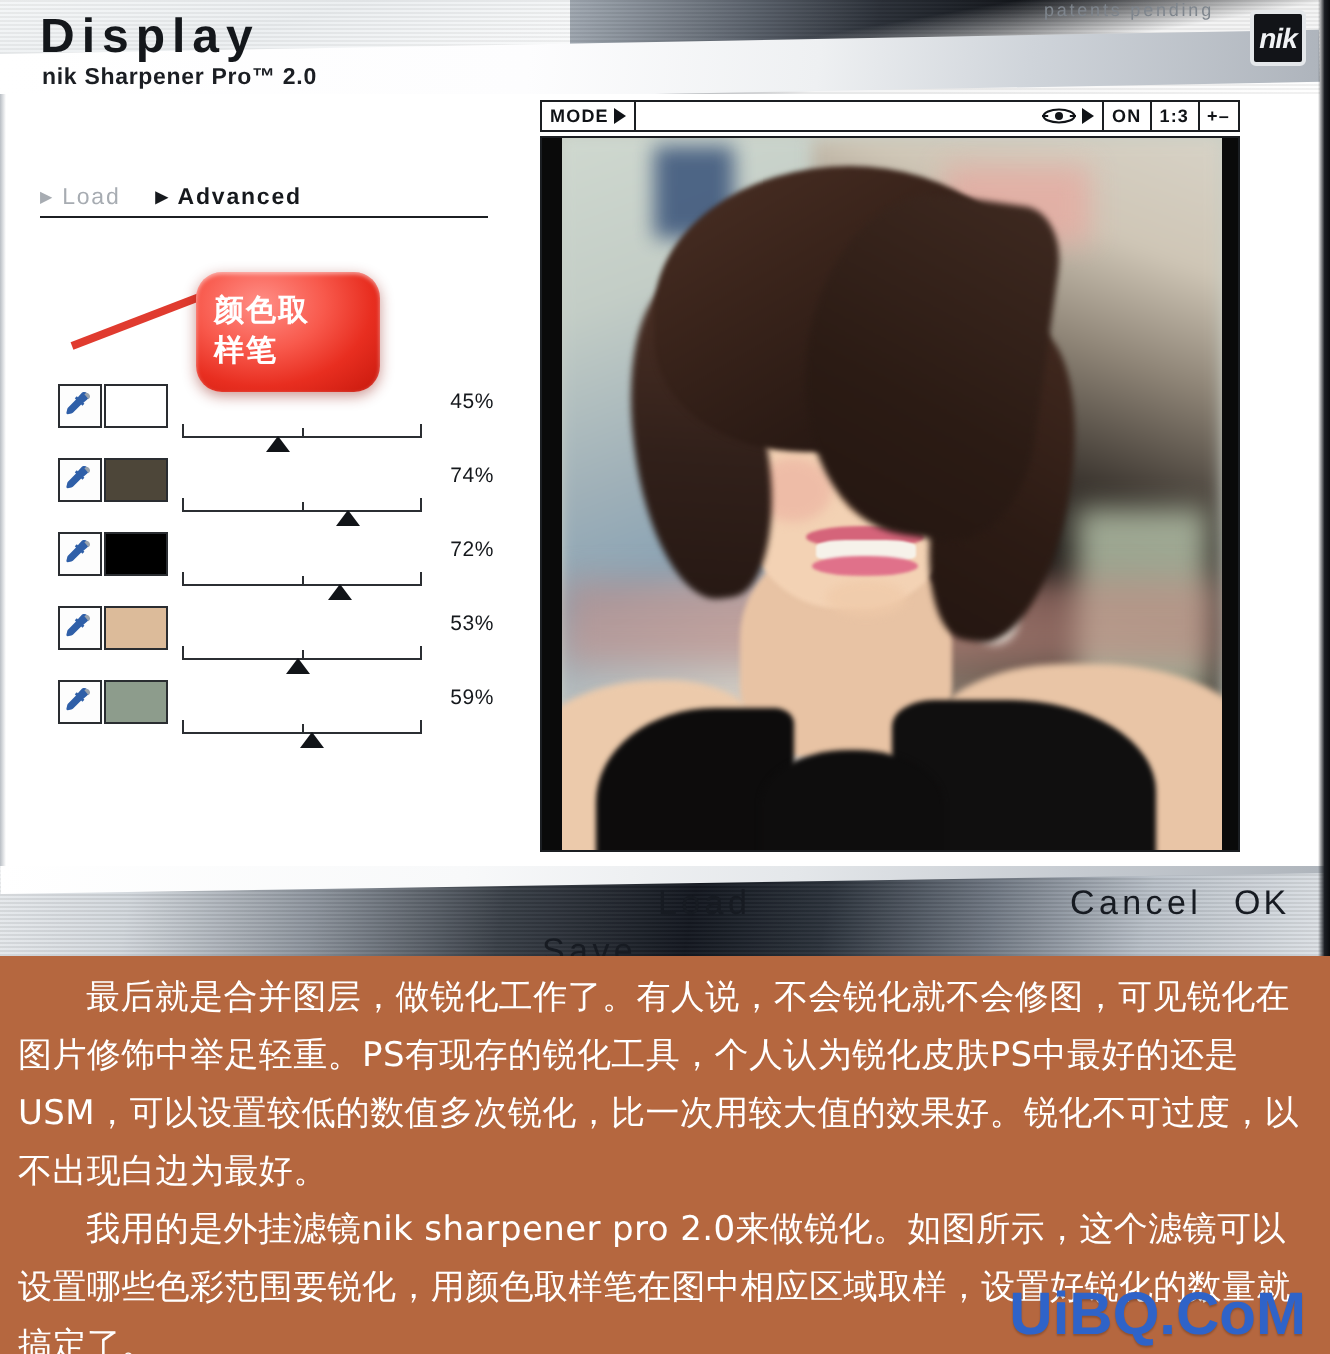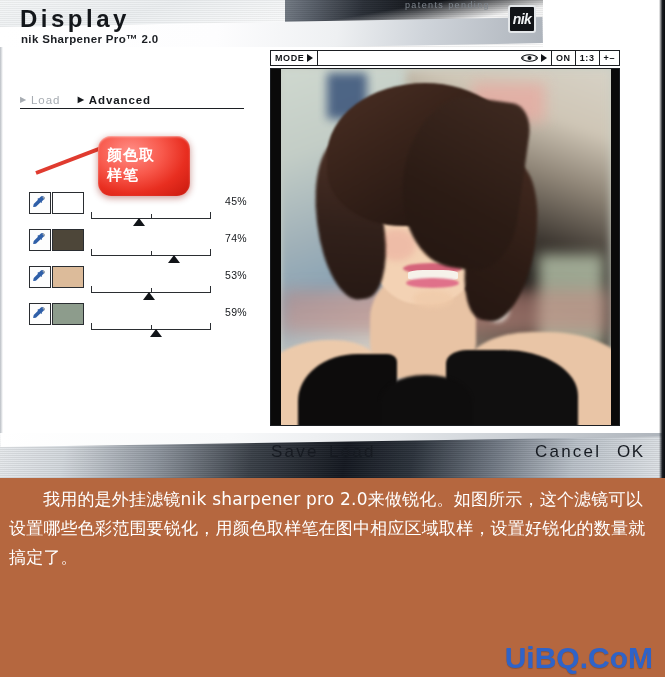--- a/index.html
+++ b/index.html
@@ -16,21 +16,21 @@
   .app-window {
     position: absolute; left: 0; top: 0;
     width: 665px; height: 478px;
     background: #ffffff;
     overflow: hidden;
   }
 
   
   .header {
     position: absolute; left: 0; top: 0;
-    width: 543px; height: 47px;
+    width: 660px; height: 47px;
     background:
       linear-gradient(170deg, rgba(255,255,255,0) 0%, rgba(255,255,255,0) 55%, rgba(255,255,255,0.95) 72%, #ffffff 100%),
       linear-gradient(100deg, #e9ecef 0%, #dfe3e7 14%, #f2f4f6 24%, #c9ced4 34%,
         #9aa2ab 44%, #5d646e 56%, #2b3038 66%, #14171c 76%, #0c0e12 88%, #080a0d 100%);
     overflow: hidden;
   }
   .header::before {
     content: ""; position: absolute; left: 0; top: 0; right: 0; bottom: 0;
     background: repeating-linear-gradient(0deg, rgba(0,0,0,0.055) 0px, rgba(0,0,0,0.055) 1px, rgba(255,255,255,0.02) 1px, rgba(255,255,255,0.02) 2px);
     pointer-events: none;
@@ -202,21 +202,21 @@
   .action-bar::after {
     content:""; position:absolute; left:0; top:-12px; width:100%; height:26px;
     background: linear-gradient(95deg, #ffffff 0%, #f8f9fa 35%, #e4e7ea 60%, #c7ccd2 80%, #aeb4bb 100%);
     transform: rotate(-0.9deg); transform-origin: left top;
   }
   .abtn {
     position: absolute; top: 9px; z-index: 4;
     font-size: 17px; letter-spacing: 2.2px; color: #171b22;
   }
   .abtn.bold { font-weight: normal; letter-spacing: 1.5px; }
-  .save-b { left: 271px; }
+  .save-b { left: 271px; margin-top: 24px; }
   .load-b { left: 329px; }
   .cancel-b { left: 535px; }
   .ok-b { left: 617px; }
 
   .right-edge { position:absolute; right:0; top:0; width:6px; height:478px;
     background: linear-gradient(90deg, rgba(0,0,0,0) 0%, #1a1d22 55%, #0a0c0f 100%); z-index: 20;}
   .left-edge { position:absolute; left:0; top:47px; width:3px; height:386px;
     background: linear-gradient(90deg, #b9bec4 0%, #ffffff 100%); z-index: 9;}
 
   
@@ -292,20 +292,34 @@
               </svg>
           </div>
           <div class="swatch" style="background:#4d4639"></div>
           <div class="track">
               <span class="midtick"></span>
             </div>
           <div class="thumb" style="left:139px"></div>
           <div class="pct">74%</div>
         </div>
 
+        <div class="slider-row">
+          <div class="eyedrop">
+            <svg width="16" height="16" viewBox="0 0 16 16">
+                <path d="M11.6 1.6c-.9-.9-2.2-.8-3 .1L6.9 3.6l-.5-.5-1 1 .6.6L2.2 8.6c-.4.4-.5.6-.6 1L1.2 11.4c-.1.4.3.8.7.7l1.8-.4c.4-.1.6-.2 1-.6l3.9-3.8.6.6 1-1-.5-.5 1.9-1.7c.9-.8 1-2.1.1-3z" fill="#2f5fa8"></path>
+                <path d="M10.2 2.1l.1-.1c.7-.6 1.7-.6 2.3.1.6.7.6 1.7-.1 2.3l-.2.2z" fill="#9aa3ad"></path>
+              </svg>
+          </div>
+          <div class="swatch" style="background:#000000"></div>
+          <div class="track">
+              <span class="midtick"></span>
+            </div>
+          <div class="thumb" style="left:135px"></div>
+          <div class="pct">72%</div>
+        </div>
 
         <div class="slider-row">
           <div class="eyedrop">
             <svg width="16" height="16" viewBox="0 0 16 16">
                 <path d="M11.6 1.6c-.9-.9-2.2-.8-3 .1L6.9 3.6l-.5-.5-1 1 .6.6L2.2 8.6c-.4.4-.5.6-.6 1L1.2 11.4c-.1.4.3.8.7.7l1.8-.4c.4-.1.6-.2 1-.6l3.9-3.8.6.6 1-1-.5-.5 1.9-1.7c.9-.8 1-2.1.1-3z" fill="#2f5fa8"></path>
                 <path d="M10.2 2.1l.1-.1c.7-.6 1.7-.6 2.3.1.6.7.6 1.7-.1 2.3l-.2.2z" fill="#9aa3ad"></path>
               </svg>
           </div>
           <div class="swatch" style="background:#dcbb9a"></div>
           <div class="track">
@@ -413,17 +427,18 @@
       <span class="abtn save-b">Save</span>
       <span class="abtn load-b">Load</span>
       <span class="abtn cancel-b">Cancel</span>
       <span class="abtn ok-b bold">OK</span>
     </div>
 
     <div class="right-edge"></div>
   </div>
 
   <div class="textblock">
+    <p class="para">最后就是合并图层，做锐化工作了。有人说，不会锐化就不会修图，可见锐化在图片修饰中举足轻重。PS有现存的锐化工具，个人认为锐化皮肤PS中最好的还是USM，可以设置较低的数值多次锐化，比一次用较大值的效果好。锐化不可过度，以不出现白边为最好。</p>
     <p class="para">我用的是外挂滤镜nik sharpener pro 2.0来做锐化。如图所示，这个滤镜可以设置哪些色彩范围要锐化，用颜色取样笔在图中相应区域取样，设置好锐化的数量就搞定了。</p>
     <div class="watermark">UiBQ.CoM</div>
   </div>
 
 </div>
 
 </body></html>

